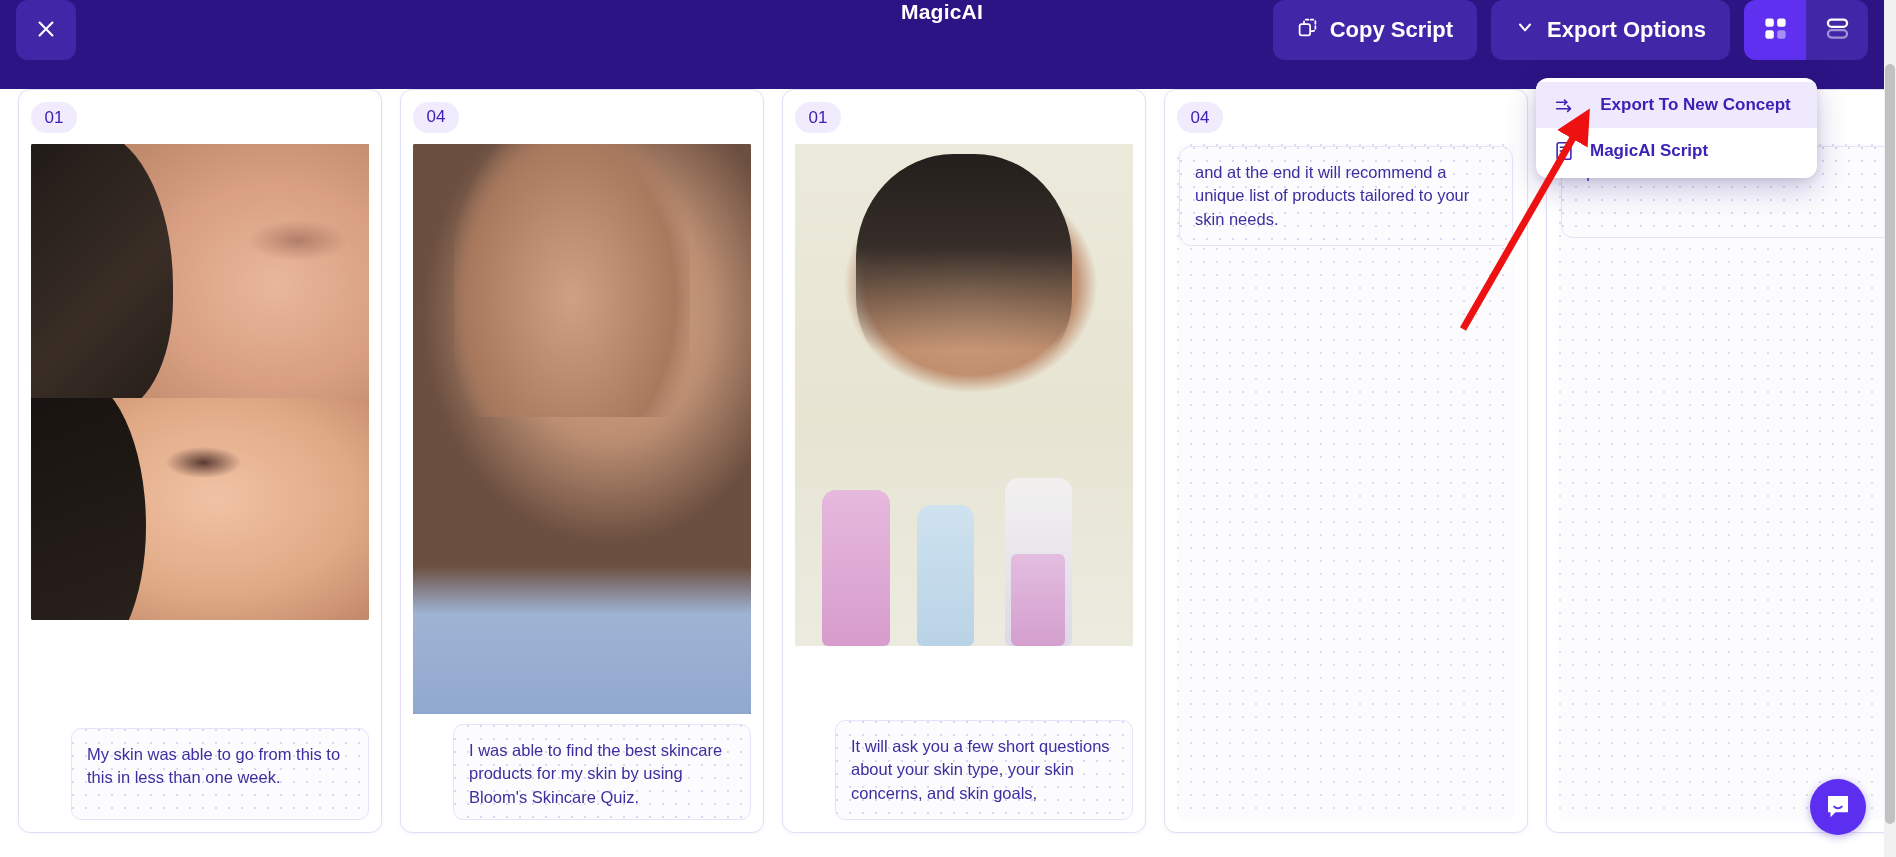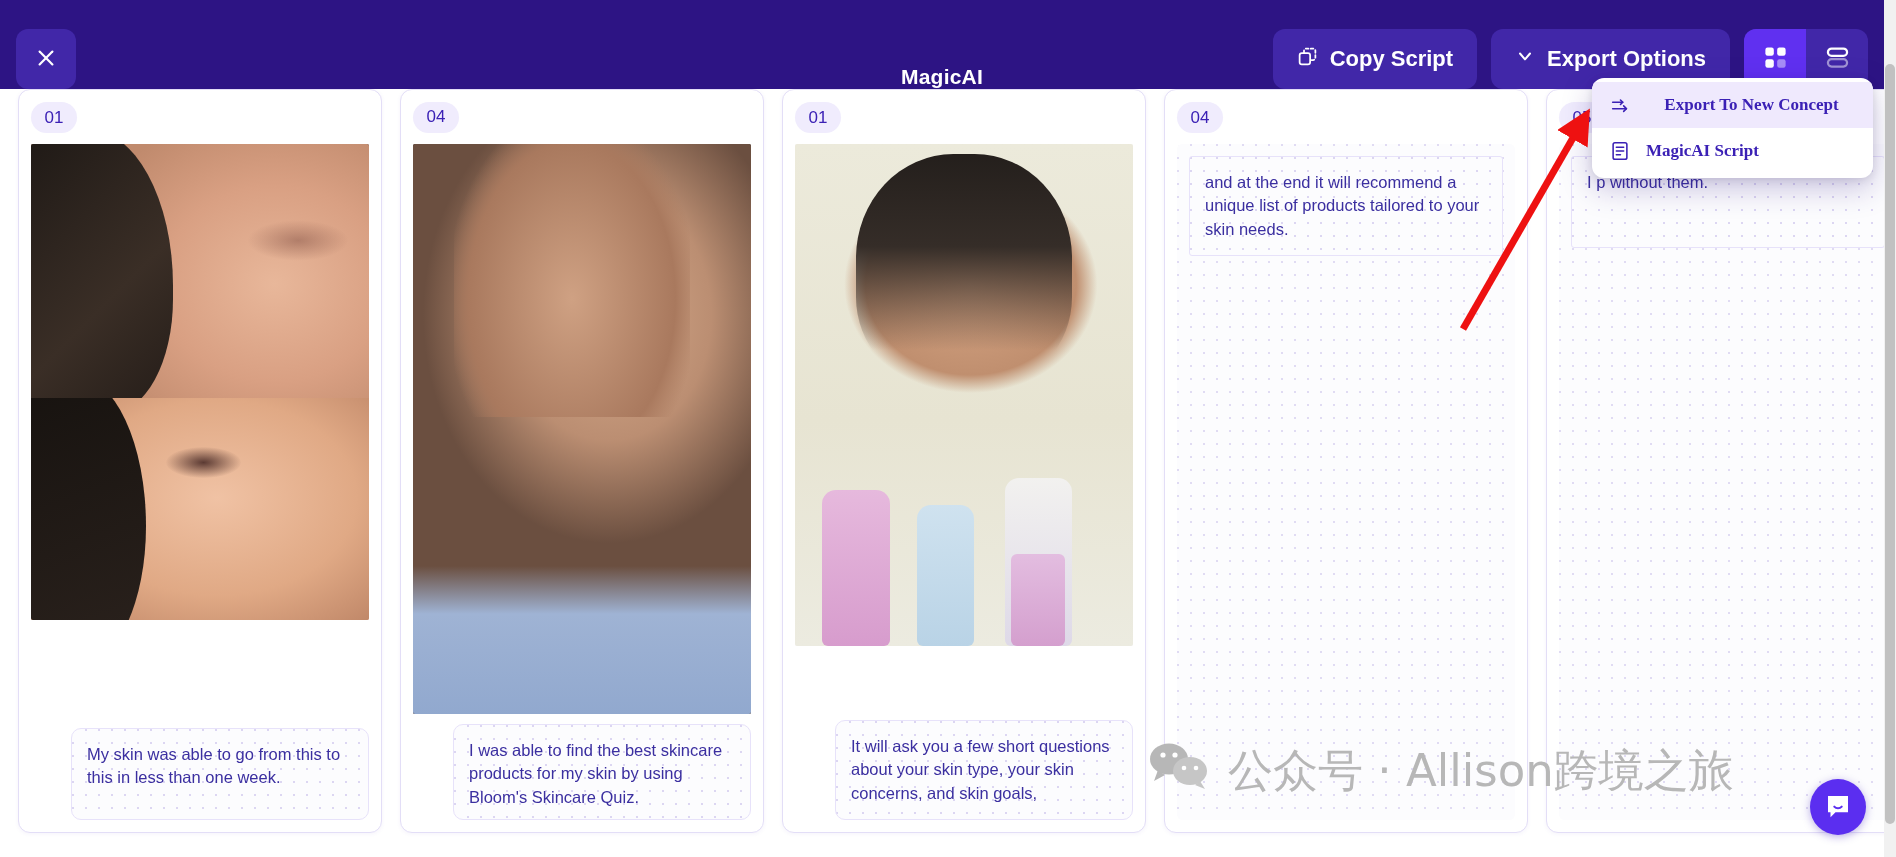--- a/index.html
+++ b/index.html
@@ -18,21 +18,21 @@
     background: #ffffff;
   }
 
   
   .header {
     position: absolute;
     top: 0; left: 0;
     width: 1884px; height: 89px;
     background: #2d1484;
     display: flex;
-    align-items: flex-end;
+    align-items: flex-start;
     padding: 0 16px;
     z-index: 40;
   }
   .close-btn {
     width: 60px; height: 60px;
     background: #4127a8;
     border: none;
     border-radius: 12px;
     color: #ffffff;
     display: flex; align-items: center; justify-content: center;
@@ -92,29 +92,28 @@
     background: transparent;
     display: flex; align-items: center; justify-content: center;
     cursor: pointer;
   }
   .view-btn.active { background: #6030f0; }
 
   
   .dropdown {
     position: absolute;
     top: 78px;
-    left: 1592px;
+    left: 1536px;
     width: 281px;
     background: #ffffff;
     border-radius: 12px;
     box-shadow: 0 10px 30px rgba(45,20,132,0.25), 0 2px 8px rgba(0,0,0,0.10);
     overflow: hidden;
     z-index: 60;
     padding: 4px 0;
-    font-family: Liberation Serif, serif;
   }
   .dd-item {
     display: flex;
     align-items: center;
     gap: 14px;
     padding: 10px 16px;
     cursor: pointer;
     color: #3b21b5;
     font-size: 17px;
     font-weight: bold;
@@ -202,22 +201,22 @@
 
   
   .column.textonly .col-inner {
     background:
       radial-gradient(circle at 1px 1px, #e0dbf3 0.9px, transparent 1px) 0 0/13px 13px,
       #fcfcfe;
     border-radius: 6px;
     padding: 0;
   }
   .column.textonly .script-box {
-    margin: 12px;
-    border-radius: 3px;
+    margin: 2px;
+    border-radius: 12px;
   }
 
   
   .photo { position: relative; width: 100%; overflow: hidden; }
   .ph1a { height: 254px; background:
       radial-gradient(ellipse 60% 70% at 72% 55%, #e8b79a 0%, #d9a083 55%, #c08a6d 100%),
       linear-gradient(180deg,#4a3a33,#2e2420); }
   .ph1a::before { content:""; position:absolute; left:-4%; top:-6%; width:46%; height:112%;
       background: linear-gradient(135deg,#1d1815 0%, #3a2e26 60%, #241c18 100%);
       border-radius: 0 55% 40% 0; }
@@ -429,35 +428,20 @@
 
     <div class="column textonly">
       <div class="col-badge">05</div>
       <div class="col-inner">
         <div class="script-box">I p without them.</div>
       </div>
     </div>
 
   </div>
 
-  <div class="watermark">
-    <span class="wechat-icon">
-      <svg width="62" height="50" viewBox="0 0 62 50" fill="#b7b7b7">
-        <ellipse cx="21" cy="19" rx="19" ry="15.5"></ellipse>
-        <path d="M10 30 L6 41 L17 35 Z"></path>
-        <ellipse cx="42" cy="31" rx="17" ry="14" fill="#c6c6c6"></ellipse>
-        <path d="M52 41 L57 49 L47 45 Z" fill="#c6c6c6"></path>
-        <circle cx="15" cy="15" r="2.6" fill="#ffffff"></circle>
-        <circle cx="27" cy="15" r="2.6" fill="#ffffff"></circle>
-        <circle cx="36" cy="28" r="2.3" fill="#ffffff"></circle>
-        <circle cx="48" cy="28" r="2.3" fill="#ffffff"></circle>
-      </svg>
-    </span>
-    <span>公众号 · Allison跨境之旅</span>
-  </div>
 
   <div class="dropdown">
     <div class="dd-item highlight center">
       <span class="dd-icon">
         <svg width="22" height="22" viewBox="0 0 24 24" fill="none" stroke="#3b21b5" stroke-width="1.7" stroke-linecap="round" stroke-linejoin="round">
           <line x1="4" y1="9" x2="15" y2="9"></line>
           <polyline points="12.5 6.5 15 9 12.5 11.5"></polyline>
           <line x1="4" y1="16" x2="19" y2="16"></line>
           <polyline points="16 13 19 16 16 19"></polyline>
         </svg>

